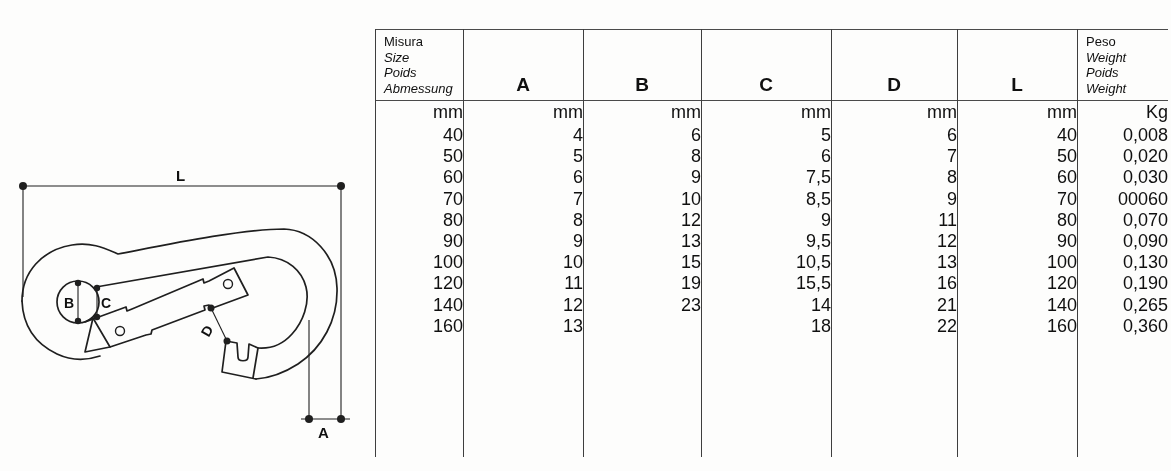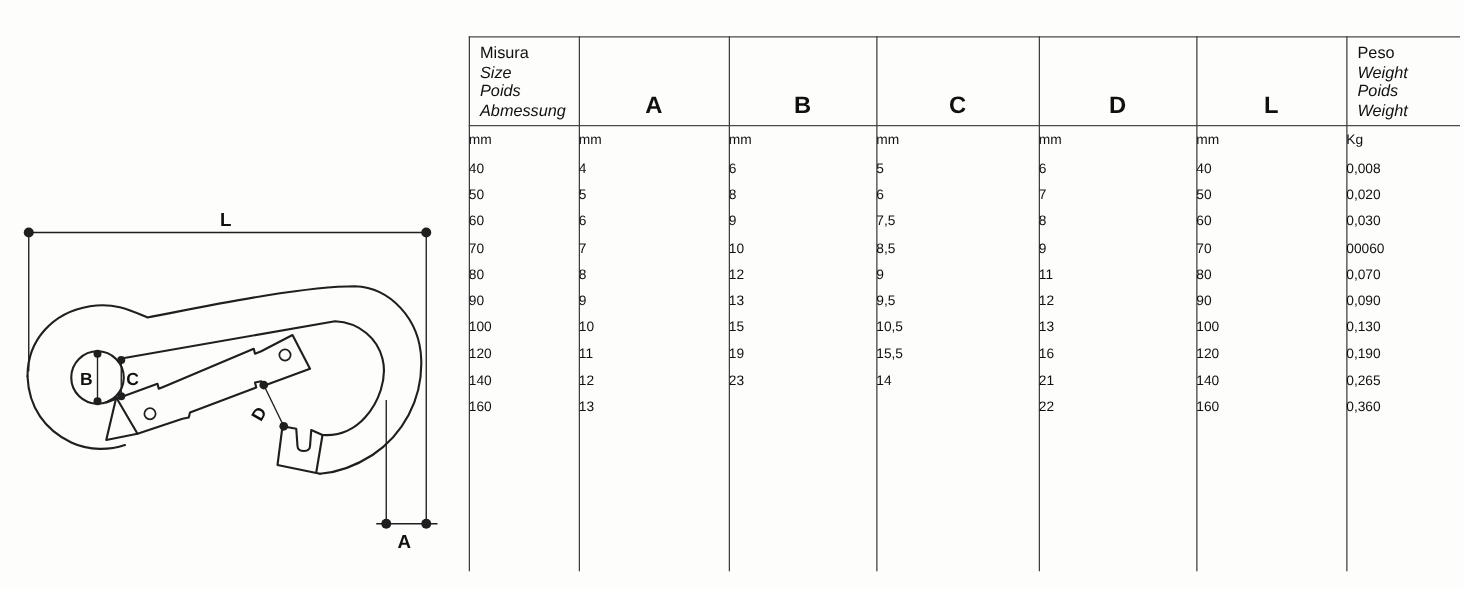--- a/index.html
+++ b/index.html
@@ -15,21 +15,21 @@
   .hline.top{top:0;}
   .hline.header-bottom{top:71px;}
   .vline{position:absolute;top:0;width:1px;height:428px;background:#3e3e3e;}
   .col{position:absolute;top:0;height:100%;}
   .col-hdr{position:absolute;top:1px;left:0;width:100%;height:70px;}
   .hdr-multi{position:absolute;top:4px;left:9px;font-size:13px;line-height:15.5px;white-space:nowrap;}
   .hl{font-style:normal;}
   .hl.italic{font-style:italic;}
   .hdr-letter{position:absolute;bottom:4px;left:0;width:100%;text-align:center;
     font-size:19px;font-weight:bold;}
-  .col-cells{position:absolute;top:73px;left:0;width:100%;text-align:left;font-size:11px;}
+  .col-cells{position:absolute;top:73px;left:0;width:100%;text-align:right;font-size:18px;}
   .cell{height:21.2px;line-height:21.2px;}
   .cell.unit{height:23px;line-height:21px;}
 </style>
 </head>
 <body>
 
 <div class="stage">
 
   <svg class="drawing" width="375" height="471" viewBox="0 0 375 471">
 
@@ -165,20 +165,21 @@
           <div class="cell unit">mm</div>
           <div class="cell">5</div>
           <div class="cell">6</div>
           <div class="cell">7,5</div>
           <div class="cell">8,5</div>
           <div class="cell">9</div>
           <div class="cell">9,5</div>
           <div class="cell">10,5</div>
           <div class="cell">15,5</div>
           <div class="cell">14</div>
+          <div class="cell">18</div>
         </div>
     </div>
 
     <div class="col" style="left:456px;width:126px">
       <div class="col-hdr">
         <div class="hdr-letter">D</div>
       </div>
       <div class="col-cells">
           <div class="cell unit">mm</div>
           <div class="cell">6</div>

